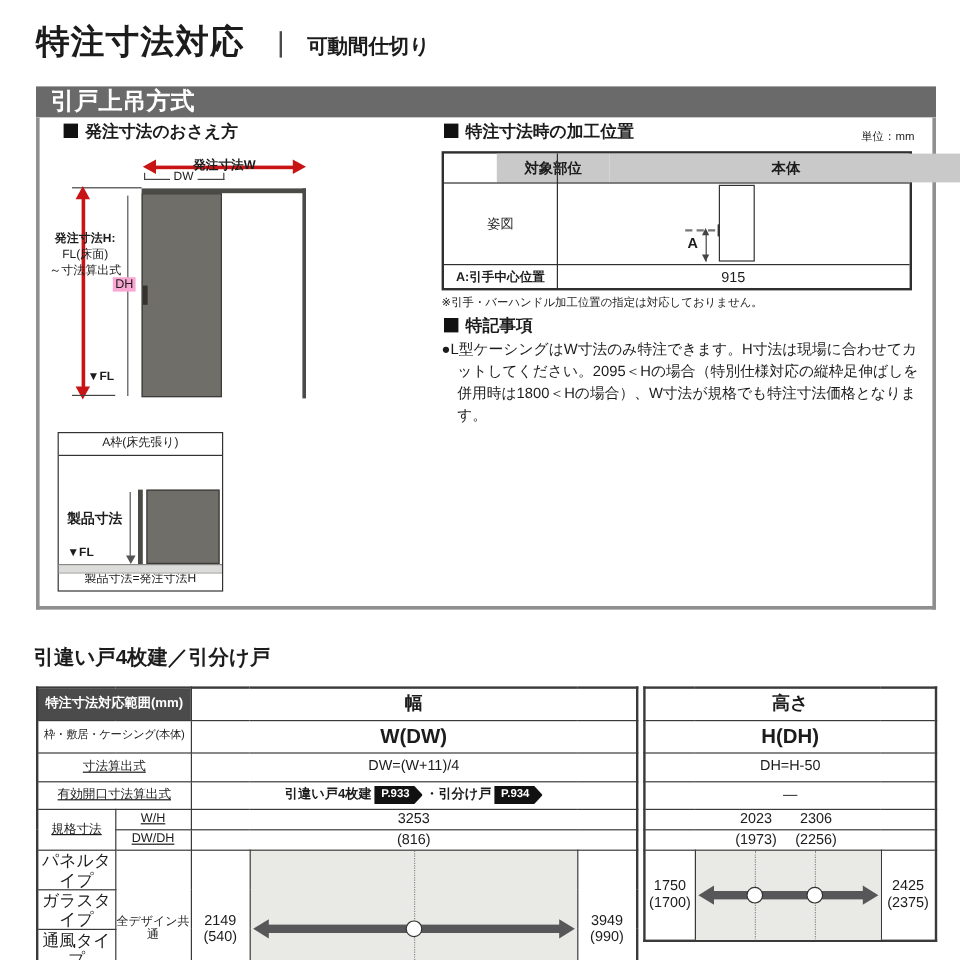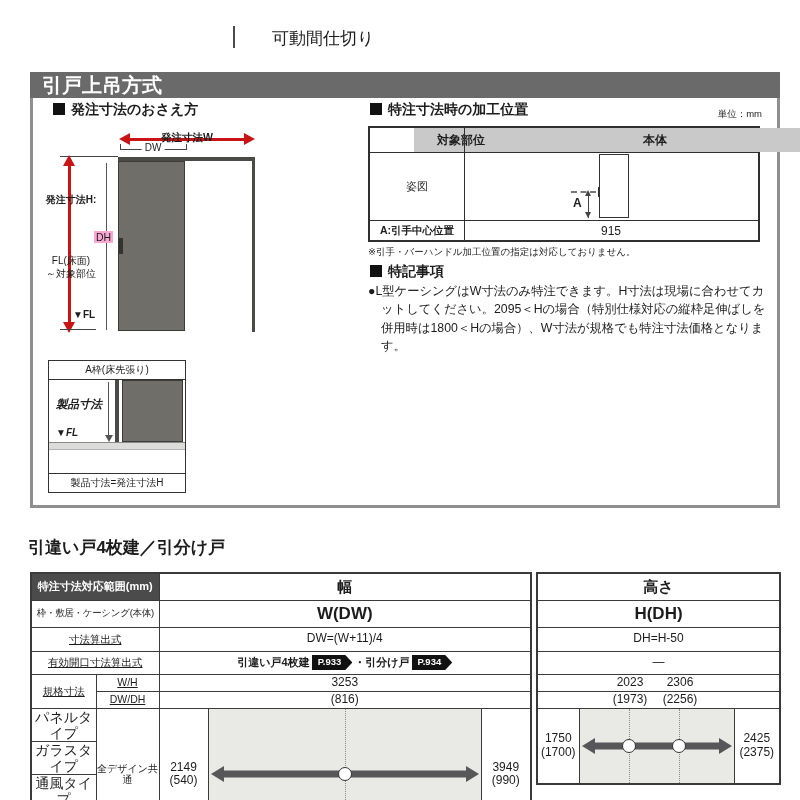--- a/index.html
+++ b/index.html
@@ -3,21 +3,21 @@
 <meta charset="utf-8">
 <style>
   html,body{margin:0;padding:0;}
   body{width:800px;height:800px;background:#ffffff;font-family:"Liberation Sans","DejaVu Sans",sans-serif;color:#1c1c1c;}
   .page{position:relative;width:800px;height:800px;overflow:hidden;background:#fff;}
   .abs{position:absolute;}
 
   
   .hdr-title{left:30px;top:16px;font-size:28px;font-weight:bold;letter-spacing:1px;}
   .hdr-div{left:233px;top:26px;width:2px;height:22px;background:#4a4a4a;}
-  .hdr-sub{left:272px;top:27px;font-size:17px;font-weight:normal;}
+  .hdr-sub{left:256px;top:27px;font-size:17px;font-weight:bold;}
 
   
   .secbar{left:30px;top:72px;width:750px;height:26px;background:#6a6a6a;color:#fff;
           font-size:20px;font-weight:bold;line-height:26px;padding-left:12px;box-sizing:border-box;}
   .content-box{left:30px;top:98px;width:750px;height:410px;box-sizing:border-box;
                border:3px solid #8f8f8f;border-top:none;background:#fff;}
 
   .blk-title{font-size:14px;font-weight:bold;}
   .sq{display:inline-block;width:12px;height:12px;background:#111;margin-right:6px;vertical-align:-1px;}
 
@@ -32,23 +32,23 @@
     linear-gradient(90deg,#787670,#6a6862 30%,#767younger46f 60%,#6a6862);
     background-color:#706e68;}
   .door{border:1px solid #3d3b38;box-sizing:border-box;}
   .hlabels{left:40px;top:193px;width:62px;font-size:10px;line-height:1.3;text-align:center;}
   .hlabels .b{font-weight:bold;}
   .dh-label{left:94px;top:231px;font-size:10.5px;background:#f9a8d4;padding:0 2px;z-index:2;text-align:center;}
   .fl-label{font-size:10px;font-weight:bold;}
 
   
   .aframe-box{left:48px;top:360px;width:138px;height:133px;border:1.5px solid #333;box-sizing:border-box;
-              display:flex;flex-direction:column;background:#fff;}
+              display:flex;flex-direction:column;background:#fff;gap:28px;}
   .af-head{height:18px;border-bottom:1px solid #333;font-size:10px;text-align:center;line-height:18px;flex:none;}
-  .af-body{position:relative;flex:1;font-style:italic;}
+  .af-body{position:relative;flex:1;}
   .af-foot{height:18px;border-top:1px solid #333;font-size:10px;text-align:center;line-height:17px;flex:none;}
   .af-prod{left:7px;top:17px;font-size:11.5px;font-weight:bold;}
   .af-fl{left:7px;top:47px;}
   .af-floor{left:0;top:62px;width:100%;height:8px;background:#dcdcda;border-top:1px solid #8a8a8a;border-bottom:1px solid #b5b5b5;box-sizing:border-box;}
 
   
   .unit{right:38px;top:108px;font-size:9.5px;}
   .proc-table{left:368px;top:126px;width:392px;height:116px;border:2px solid #2f2f2f;box-sizing:border-box;background:#fff;}
   .pt-cell{display:flex;align-items:center;justify-content:center;box-sizing:border-box;}
   .pt-head{background:#c9c9c9;font-size:12px;font-weight:bold;margin-left:44px;}
@@ -94,20 +94,21 @@
             border-top:8px solid transparent;border-bottom:8px solid transparent;border-left:13px solid #57575a;}
   .dotline{position:absolute;top:0;bottom:0;width:0;border-left:1px dotted #8a8a8a;}
   .circle{position:absolute;top:50%;transform:translate(-50%,-50%);width:14px;height:14px;border-radius:50%;
           background:#fff;border:1.5px solid #333;z-index:2;box-sizing:border-box;}
 </style>
 </head>
 <body>
 
 <div class="page">
 
+  <div class="abs hdr-title">特注寸法対応</div>
   <div class="abs hdr-div"></div>
   <div class="abs hdr-sub">可動間仕切り</div>
 
   <div class="abs secbar">
     <span>引戸上吊方式</span>
   </div>
   <div class="abs content-box"></div>
 
   <div class="abs blk-title" style="left:53px;top:101px;">
     <span class="sq"></span><span>発注寸法のおさえ方</span>
@@ -128,22 +129,22 @@
   <div class="abs wood door" style="left:118px;top:161px;width:67px;height:170px;"></div>
   <div class="abs" style="left:119px;top:238px;width:4px;height:16px;background:#35332f;"></div>
   <div class="abs" style="left:252px;top:157px;width:3px;height:175px;background:#4a4a47;"></div>
 
   <div class="abs red" style="left:68px;top:165px;width:3px;height:158px;"></div>
   <div class="abs t" style="left:63px;top:155px;border-left:6px solid transparent;border-right:6px solid transparent;border-bottom:11px solid #c81414;"></div>
   <div class="abs t" style="left:63px;top:322px;border-left:6px solid transparent;border-right:6px solid transparent;border-top:11px solid #c81414;"></div>
 
   <div class="abs hlabels">
     <span class="b" style="display:block;">発注寸法H:</span>
-    <span style="display:block;margin-top:48px;">FL(床面)</span>
-    <span style="display:block;">～対象部位</span>
+    <span style="display:block;">FL(床面)</span>
+    <span style="display:block;">～寸法算出式</span>
   </div>
 
   <div class="abs" style="left:106px;top:163px;width:1px;height:167px;background:#555;"></div>
   <div class="abs dh-label">DH</div>
   <div class="abs fl-label" style="left:73px;top:309px;">▼FL</div>
   <div class="abs dim-line" style="left:60px;top:329px;width:36px;height:1px;"></div>
 
   <div class="abs aframe-box">
     <div class="af-head">A枠(床先張り)</div>
     <div class="af-body">

